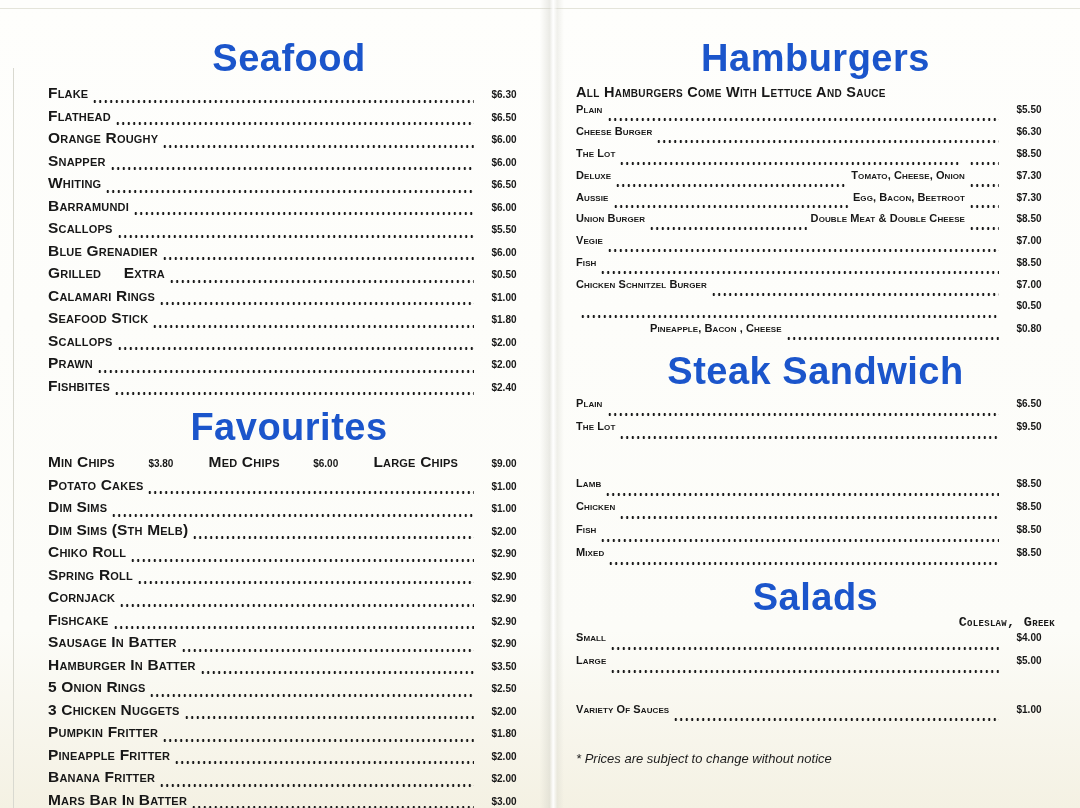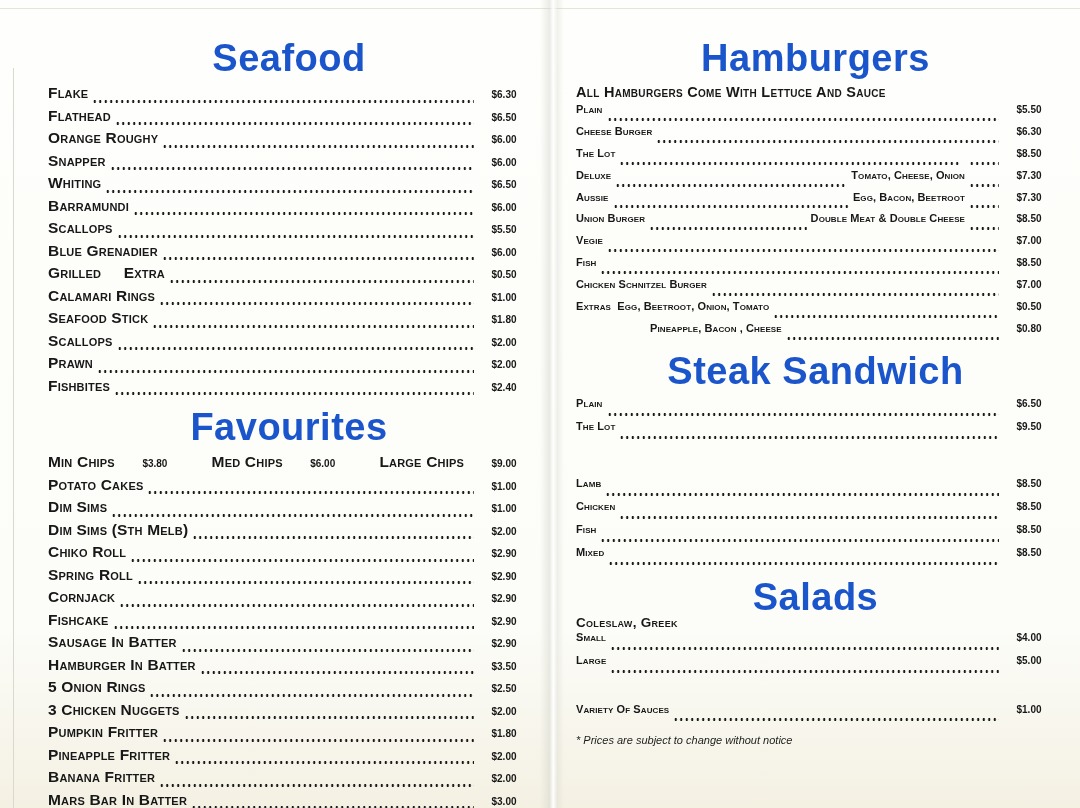--- a/index.html
+++ b/index.html
@@ -28,21 +28,21 @@
   .title{
     font-size:38px;line-height:44px;font-weight:bold;
     color:var(--heading);text-align:center;letter-spacing:0.5px;
     margin-bottom:4px;
   }
   .note{
     font-weight:bold;font-variant:small-caps;font-size:14.5px;
     letter-spacing:0.3px;margin:1px 0 3px;
   }
   .sec-salads .title{margin-bottom:0;}
-  .sec-salads .note{text-align:left;font-size:13.5px;margin:-4px 0 1px;}
+  .sec-salads .note{text-align:right;font-size:13.5px;margin:-4px 0 1px;font-family:Liberation Mono, monospace;}
   .sec-favourites{margin-top:6px;}
   .sec-steak-sandwich{margin-top:5px;}
   .sec-souvlaki{margin-top:34px;}
   .sec-salads{margin-top:6px;}
   .sec-untitled{margin-top:26px;}
 
   .row{
     display:flex;align-items:baseline;
     height:22.5px;
   }
@@ -58,23 +58,23 @@
     font-weight:bold;font-size:10px;min-width:52px;text-align:center;white-space:nowrap;
   }
   .leader{
     flex:1;align-self:stretch;margin:0 4px;min-width:10px;
     background-image:radial-gradient(circle,#1a1a1a 1.25px,transparent 1.4px);
     background-size:5.5px 3px;background-repeat:repeat-x;
     background-position:left bottom 4px;
   }
   .leader.short{flex:0 0 30px;min-width:30px;}
   .row.chips{justify-content:space-between;}
-  .pair{display:flex;align-items:baseline;gap:14px;}
+  .pair{display:flex;align-items:baseline;gap:20px;}
   .footnote{
-    font-style:italic;font-size:11px;margin-top:9px;color:#1c1c1c;
+    font-style:italic;font-size:13px;margin-top:26px;color:#1c1c1c;
   }
 </style>
 </head>
 <body>
 
 <div class="edge-top"></div>
 <div class="edge-left"></div>
 <div class="fold"></div>
 
 <div class="col col-left" id="col-left">
@@ -294,21 +294,20 @@
         <span class="iname">Fish</span>
         <span class="leader"></span>
         <span class="price">$8.50</span>
       </div>
       <div class="row">
         <span class="iname">Chicken Schnitzel Burger</span>
         <span class="leader"></span>
         <span class="price">$7.00</span>
       </div>
       <div class="row">
-        <span class="iname">Extras&nbsp; Egg, Beetroot, Onion, Tomato</span>
         <span class="leader"></span>
         <span class="price">$0.50</span>
       </div>
       <div class="row indent">
         <span class="iname">Pineapple, Bacon , Cheese</span>
         <span class="leader"></span>
         <span class="price">$0.80</span>
       </div>
     </section>
     <section class="sec sec-steak-sandwich">

